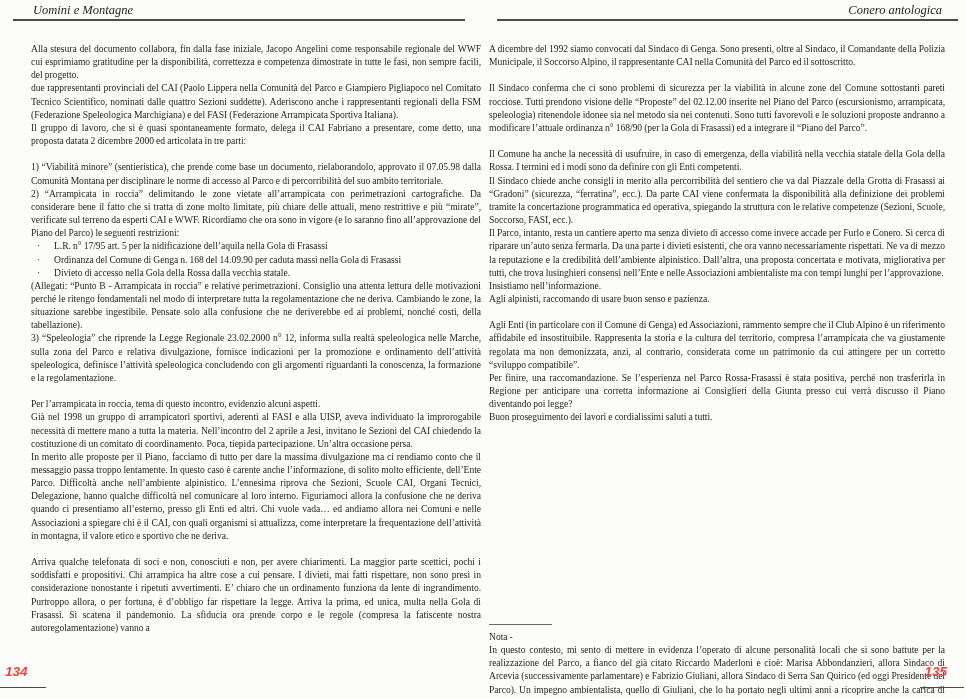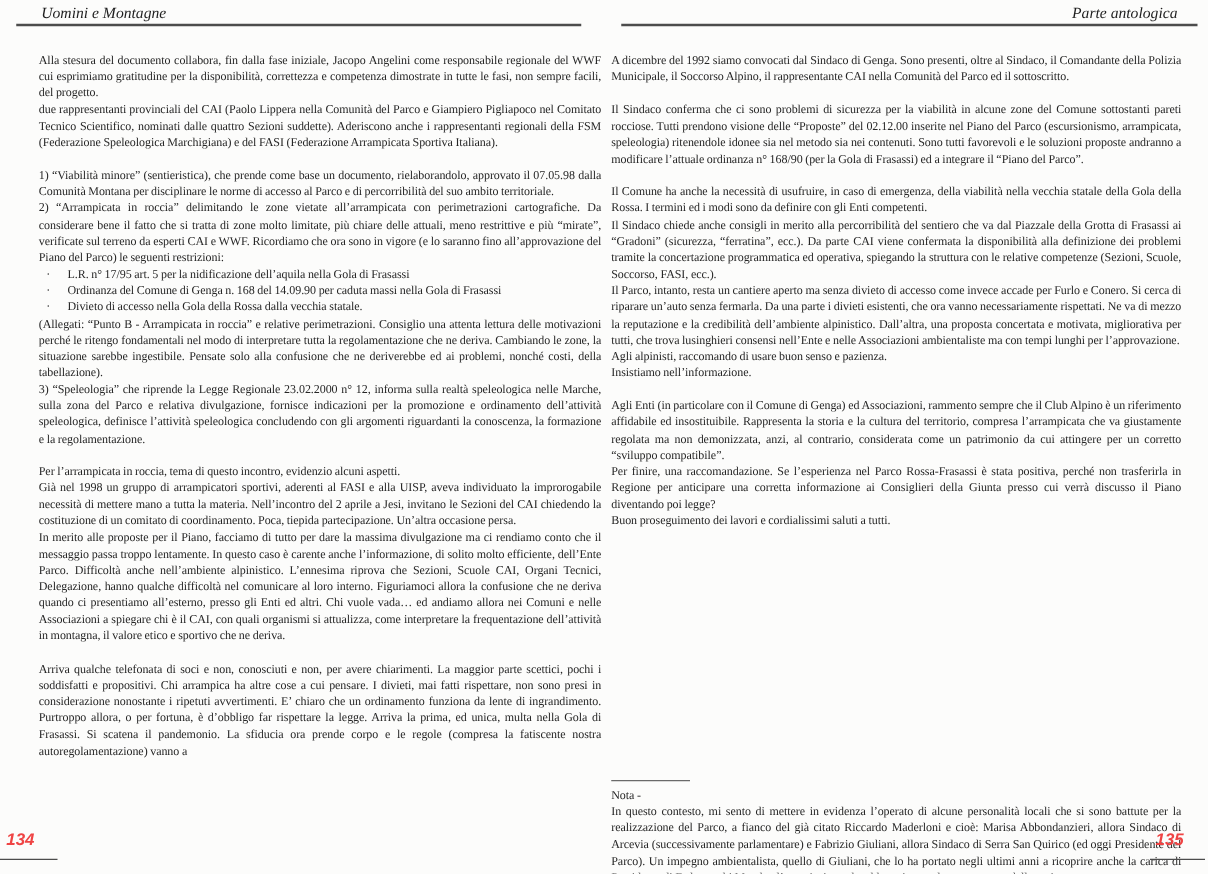--- a/index.html
+++ b/index.html
@@ -59,48 +59,49 @@
   .folio-left  { left: 5px; }
   .folio-right { right: 19px; }
   .folio-rule { position: absolute; top: 687px; height: 1.4px; background: #4c4c4c; }
   .folio-rule.left  { left: 0; width: 46px; }
   .folio-rule.right { left: 920px; width: 44px; }
 </style>
 </head>
 <body>
 
 <div class="running-head rh-left">Uomini e Montagne</div>
-<div class="running-head rh-right">Parte antologica</div>
+<div class="running-head rh-right">Conero antologica</div>
 <div class="head-rule left"></div>
 <div class="head-rule right"></div>
 
 <div class="page page-left">
   <p class="para">Alla stesura del documento collabora, fin dalla fase iniziale, Jacopo Angelini come responsabile regionale del WWF cui esprimiamo gratitudine per la disponibilità, correttezza e competenza dimostrate in tutte le fasi, non sempre facili, del progetto.</p>
   <p class="para">due rappresentanti provinciali del CAI (Paolo Lippera nella Comunità del Parco e Giampiero Pigliapoco nel Comitato Tecnico Scientifico, nominati dalle quattro Sezioni suddette). Aderiscono anche i rappresentanti regionali della FSM (Federazione Speleologica Marchigiana) e del FASI (Federazione Arrampicata Sportiva Italiana).</p>
+  <p class="para">Il gruppo di lavoro, che si è quasi spontaneamente formato, delega il CAI Fabriano a presentare, come detto, una proposta datata 2 dicembre 2000 ed articolata in tre parti:</p>
   <p class="para gap-before">1) “Viabilità minore” (sentieristica), che prende come base un documento, rielaborandolo, approvato il 07.05.98 dalla Comunità Montana per disciplinare le norme di accesso al Parco e di percorribilità del suo ambito territoriale.</p>
   <p class="para">2) “Arrampicata in roccia” delimitando le zone vietate all’arrampicata con perimetrazioni cartografiche. Da considerare bene il fatto che si tratta di zone molto limitate, più chiare delle attuali, meno restrittive e più “mirate”, verificate sul terreno da esperti CAI e WWF. Ricordiamo che ora sono in vigore (e lo saranno fino all’approvazione del Piano del Parco) le seguenti restrizioni:</p>
   <p class="para bullet"><span class="bullet-marker">·</span><span>L.R. n° 17/95 art. 5 per la nidificazione dell’aquila nella Gola di Frasassi</span></p>
   <p class="para bullet"><span class="bullet-marker">·</span><span>Ordinanza del Comune di Genga n. 168 del 14.09.90 per caduta massi nella Gola di Frasassi</span></p>
   <p class="para bullet"><span class="bullet-marker">·</span><span>Divieto di accesso nella Gola della Rossa dalla vecchia statale.</span></p>
   <p class="para">(Allegati: “Punto B - Arrampicata in roccia” e relative perimetrazioni. Consiglio una attenta lettura delle motivazioni perché le ritengo fondamentali nel modo di interpretare tutta la regolamentazione che ne deriva. Cambiando le zone, la situazione sarebbe ingestibile. Pensate solo alla confusione che ne deriverebbe ed ai problemi, nonché costi, della tabellazione).</p>
   <p class="para">3) “Speleologia” che riprende la Legge Regionale 23.02.2000 n° 12, informa sulla realtà speleologica nelle Marche, sulla zona del Parco e relativa divulgazione, fornisce indicazioni per la promozione e ordinamento dell’attività speleologica, definisce l’attività speleologica concludendo con gli argomenti riguardanti la conoscenza, la formazione e la regolamentazione.</p>
   <p class="para gap-before">Per l’arrampicata in roccia, tema di questo incontro, evidenzio alcuni aspetti.</p>
   <p class="para">Già nel 1998 un gruppo di arrampicatori sportivi, aderenti al FASI e alla UISP, aveva individuato la improrogabile necessità di mettere mano a tutta la materia. Nell’incontro del 2 aprile a Jesi, invitano le Sezioni del CAI chiedendo la costituzione di un comitato di coordinamento. Poca, tiepida partecipazione. Un’altra occasione persa.</p>
   <p class="para">In merito alle proposte per il Piano, facciamo di tutto per dare la massima divulgazione ma ci rendiamo conto che il messaggio passa troppo lentamente. In questo caso è carente anche l’informazione, di solito molto efficiente, dell’Ente Parco. Difficoltà anche nell’ambiente alpinistico. L’ennesima riprova che Sezioni, Scuole CAI, Organi Tecnici, Delegazione, hanno qualche difficoltà nel comunicare al loro interno. Figuriamoci allora la confusione che ne deriva quando ci presentiamo all’esterno, presso gli Enti ed altri. Chi vuole vada… ed andiamo allora nei Comuni e nelle Associazioni a spiegare chi è il CAI, con quali organismi si attualizza, come interpretare la frequentazione dell’attività in montagna, il valore etico e sportivo che ne deriva.</p>
   <p class="para gap-before">Arriva qualche telefonata di soci e non, conosciuti e non, per avere chiarimenti. La maggior parte scettici, pochi i soddisfatti e propositivi. Chi arrampica ha altre cose a cui pensare. I divieti, mai fatti rispettare, non sono presi in considerazione nonostante i ripetuti avvertimenti. E’ chiaro che un ordinamento funziona da lente di ingrandimento. Purtroppo allora, o per fortuna, è d’obbligo far rispettare la legge. Arriva la prima, ed unica, multa nella Gola di Frasassi. Si scatena il pandemonio. La sfiducia ora prende corpo e le regole (compresa la fatiscente nostra autoregolamentazione) vanno a</p>
 </div>
 
 <div class="page page-right">
   <p class="para">A dicembre del 1992 siamo convocati dal Sindaco di Genga. Sono presenti, oltre al Sindaco, il Comandante della Polizia Municipale, il Soccorso Alpino, il rappresentante CAI nella Comunità del Parco ed il sottoscritto.</p>
   <p class="para gap-before">Il Sindaco conferma che ci sono problemi di sicurezza per la viabilità in alcune zone del Comune sottostanti pareti rocciose. Tutti prendono visione delle “Proposte” del 02.12.00 inserite nel Piano del Parco (escursionismo, arrampicata, speleologia) ritenendole idonee sia nel metodo sia nei contenuti. Sono tutti favorevoli e le soluzioni proposte andranno a modificare l’attuale ordinanza n° 168/90 (per la Gola di Frasassi) ed a integrare il “Piano del Parco”.</p>
   <p class="para gap-before">Il Comune ha anche la necessità di usufruire, in caso di emergenza, della viabilità nella vecchia statale della Gola della Rossa. I termini ed i modi sono da definire con gli Enti competenti.</p>
   <p class="para">Il Sindaco chiede anche consigli in merito alla percorribilità del sentiero che va dal Piazzale della Grotta di Frasassi ai “Gradoni” (sicurezza, “ferratina”, ecc.). Da parte CAI viene confermata la disponibilità alla definizione dei problemi tramite la concertazione programmatica ed operativa, spiegando la struttura con le relative competenze (Sezioni, Scuole, Soccorso, FASI, ecc.).</p>
   <p class="para">Il Parco, intanto, resta un cantiere aperto ma senza divieto di accesso come invece accade per Furlo e Conero. Si cerca di riparare un’auto senza fermarla. Da una parte i divieti esistenti, che ora vanno necessariamente rispettati. Ne va di mezzo la reputazione e la credibilità dell’ambiente alpinistico. Dall’altra, una proposta concertata e motivata, migliorativa per tutti, che trova lusinghieri consensi nell’Ente e nelle Associazioni ambientaliste ma con tempi lunghi per l’approvazione.</p>
+  <p class="para">Insistiamo nell’informazione.</p>
   <p class="para">Agli alpinisti, raccomando di usare buon senso e pazienza.</p>
-  <p class="para">Insistiamo nell’informazione.</p>
   <p class="para gap-before">Agli Enti (in particolare con il Comune di Genga) ed Associazioni, rammento sempre che il Club Alpino è un riferimento affidabile ed insostituibile. Rappresenta la storia e la cultura del territorio, compresa l’arrampicata che va giustamente regolata ma non demonizzata, anzi, al contrario, considerata come un patrimonio da cui attingere per un corretto “sviluppo compatibile”.</p>
   <p class="para">Per finire, una raccomandazione. Se l’esperienza nel Parco Rossa-Frasassi è stata positiva, perché non trasferirla in Regione per anticipare una corretta informazione ai Consiglieri della Giunta presso cui verrà discusso il Piano diventando poi legge?</p>
   <p class="para">Buon proseguimento dei lavori e cordialissimi saluti a tutti.</p>
 
   <div class="nota">
     <div class="nota-rule"></div>
     <p class="para">Nota -</p>
     <p class="para">In questo contesto, mi sento di mettere in evidenza l’operato di alcune personalità locali che si sono battute per la realizzazione del Parco, a fianco del già citato Riccardo Maderloni e cioè: Marisa Abbondanzieri, allora Sindaco di Arcevia (successivamente parlamentare) e Fabrizio Giuliani, allora Sindaco di Serra San Quirico (ed oggi Presidente del Parco). Un impegno ambientalista, quello di Giuliani, che lo ha portato negli ultimi anni a ricoprire anche la carica di Presidente di Federparchi Marche, l’associazione che abbraccia tutte le aree protette della regione.</p>
   </div>
 </div>

